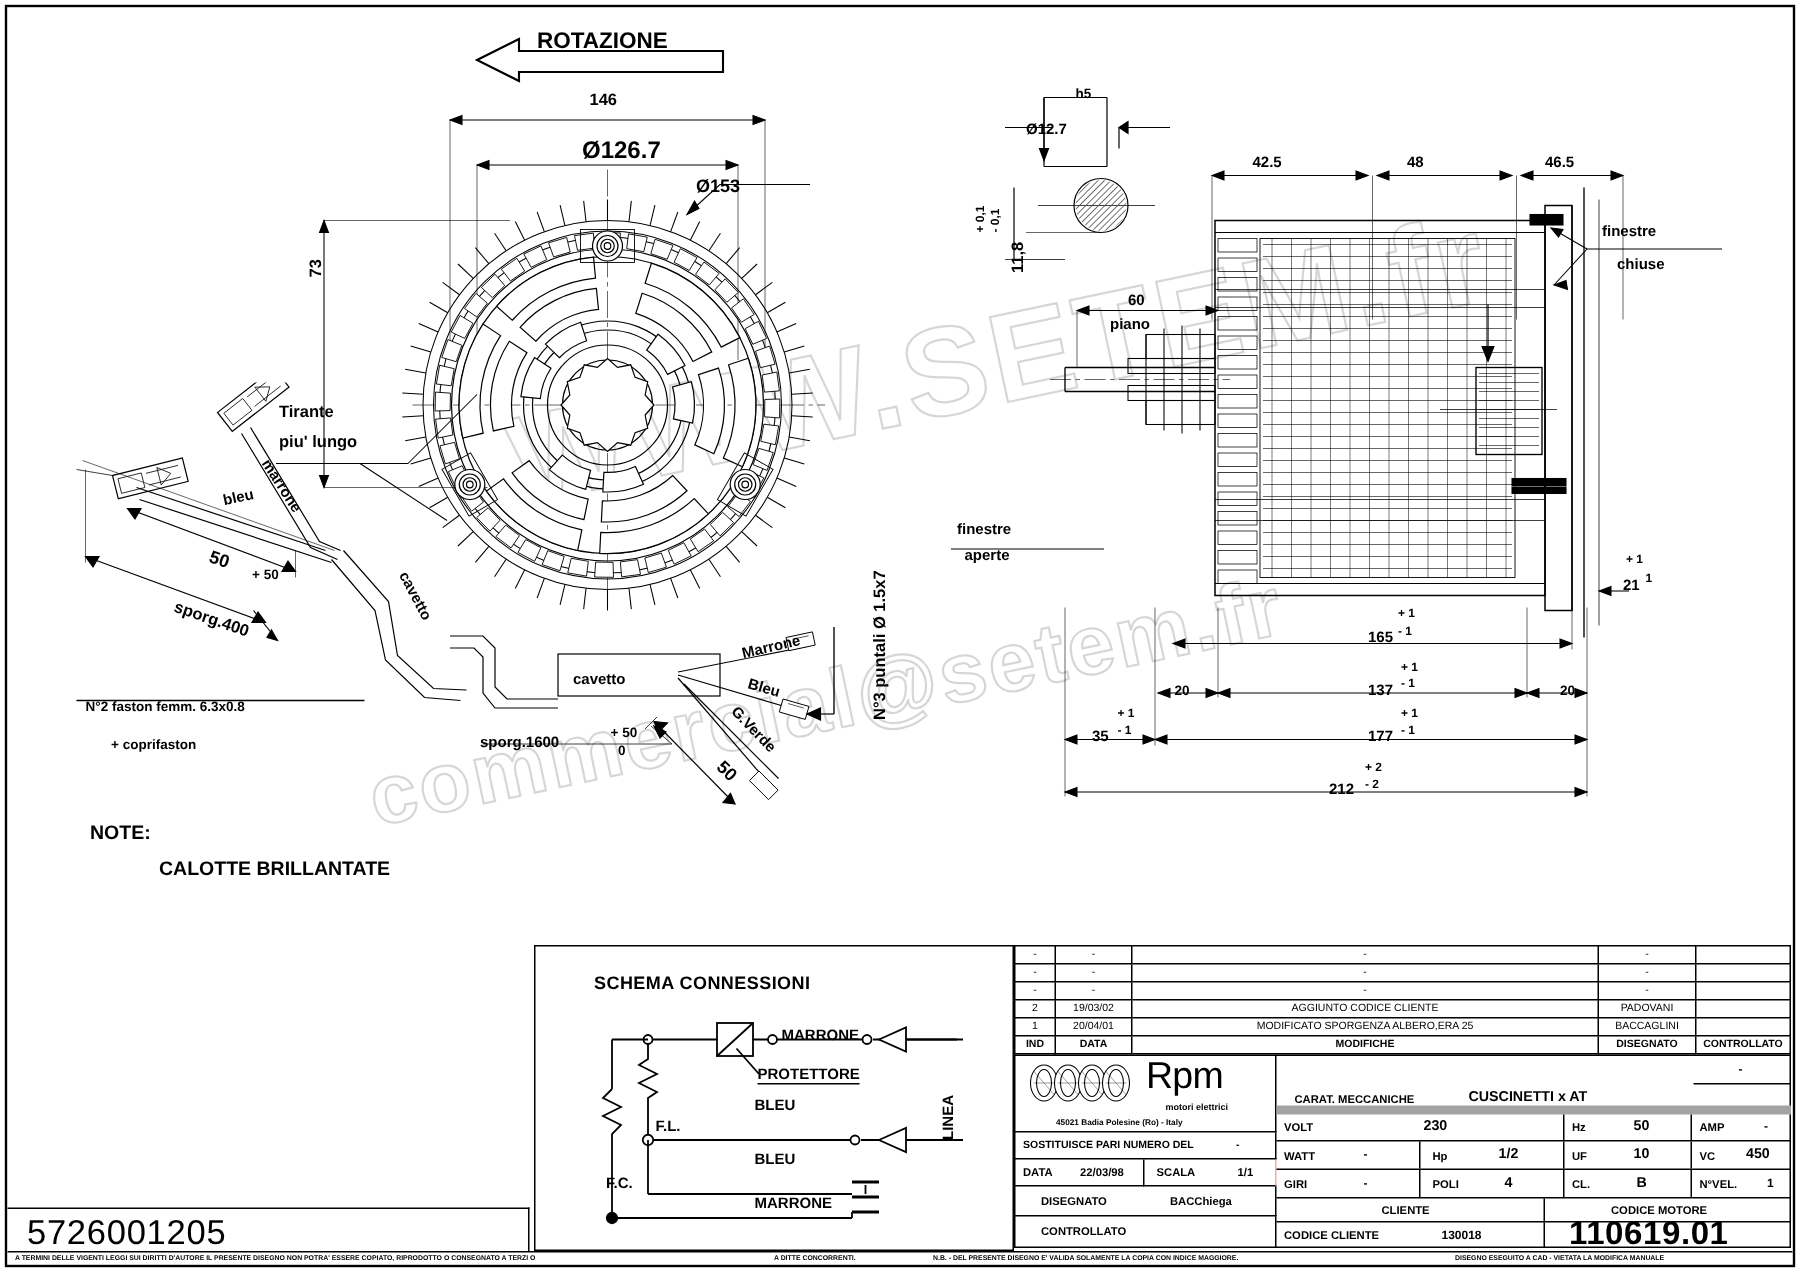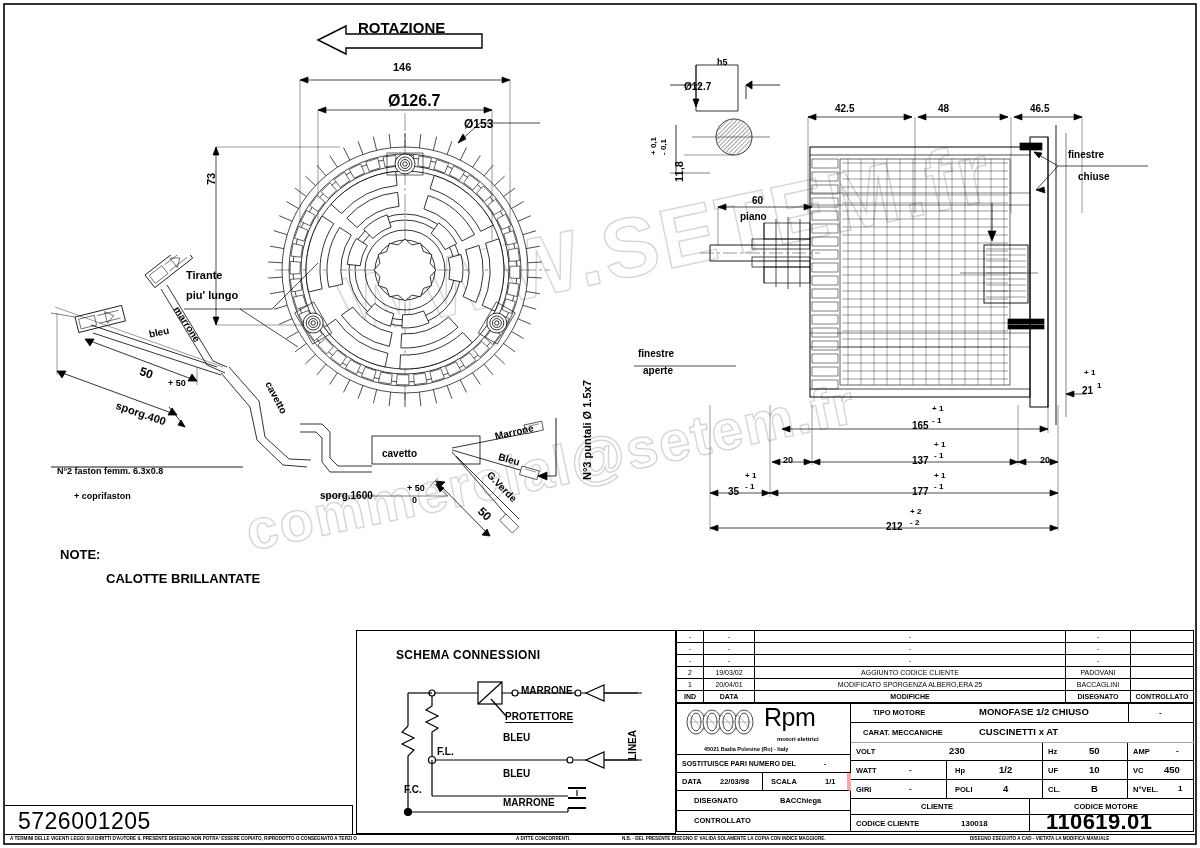--- a/index.html
+++ b/index.html
@@ -751,43 +751,39 @@
 
   <div class="abs" style="left:676px;top:755px;width:175px;height:18px;border-right:1px solid #000;border-bottom:1px solid #000;box-sizing:border-box;">
     <div class="txt b" style="left:6px;top:5px;font-size:7px">SOSTITUISCE PARI NUMERO DEL</div>
     <div class="txt b" style="left:148px;top:5px;font-size:7px">-</div>
   </div>
 
   <div class="abs" style="left:676px;top:773px;width:87px;height:18px;border-right:1px solid #000;border-bottom:1px solid #000;box-sizing:border-box;">
     <div class="txt b" style="left:6px;top:5px;font-size:7.5px">DATA</div>
     <div class="txt b" style="left:44px;top:5px;font-size:7.5px">22/03/98</div>
   </div>
-  <div class="abs" style="left:763px;top:773px;width:88px;height:18px;border-right:4px solid #fca5a5;border-bottom:1px solid #000;box-sizing:border-box;">
+  <div class="abs" style="left:763px;top:773px;width:88px;height:18px;border-right:1px solid #fca5a5;border-bottom:1px solid #000;box-sizing:border-box;">
     <div class="txt b" style="left:8px;top:5px;font-size:7.5px">SCALA</div>
     <div class="txt b" style="left:62px;top:5px;font-size:7.5px">1/1</div>
   </div>
 
   <div class="abs" style="left:676px;top:791px;width:175px;height:20px;border-right:1px solid #000;border-bottom:1px solid #000;box-sizing:border-box;">
     <div class="txt b" style="left:18px;top:6px;font-size:7.5px">DISEGNATO</div>
     <div class="txt b" style="left:104px;top:6px;font-size:7.5px">BACChiega</div>
   </div>
 
   <div class="abs" style="left:676px;top:811px;width:175px;height:21px;border-right:1px solid #000;box-sizing:border-box;">
     <div class="txt b" style="left:18px;top:6px;font-size:7.5px">CONTROLLATO</div>
   </div>
 
-  <div class="abs" style="left:851px;top:703px;width:278px;height:20px;border-right:1px solid #000;border-bottom:1px solid #000;box-sizing:border-box;">
-    <div class="txt b" style="left:22px;top:6px;font-size:7.5px">TIPO MOTORE</div>
-    <div class="txt b" style="left:128px;top:4px;font-size:9.5px">MONOFASE 1/2 CHIUSO</div>
-  </div>
   <div class="abs" style="left:1129px;top:703px;width:65px;height:20px;border-bottom:1px solid #000;box-sizing:border-box;">
     <div class="txt b" style="left:30px;top:6px;font-size:8px">-</div>
   </div>
 
-  <div class="abs" style="left:851px;top:723px;width:343px;height:20px;border-bottom:1px solid #a3a3a3;box-sizing:border-box;">
+  <div class="abs" style="left:851px;top:723px;width:343px;height:20px;border-bottom:6px solid #a3a3a3;box-sizing:border-box;">
     <div class="txt b" style="left:12px;top:6px;font-size:7.5px">CARAT. MECCANICHE</div>
     <div class="txt b" style="left:128px;top:4px;font-size:9.5px">CUSCINETTI x AT</div>
   </div>
 
   <div class="abs" style="left:851px;top:743px;width:343px;height:18px;border-bottom:1px solid #000;box-sizing:border-box;">
     <div class="abs" style="left:0;top:0;width:192px;height:100%;border-right:1px solid #000;box-sizing:border-box;">
       <div class="txt b" style="left:5px;top:5px;font-size:7.5px">VOLT</div>
       <div class="txt b" style="left:98px;top:3px;font-size:9.5px">230</div>
     </div>
     <div class="abs" style="left:192px;top:0;width:85px;height:100%;border-right:1px solid #000;box-sizing:border-box;">

